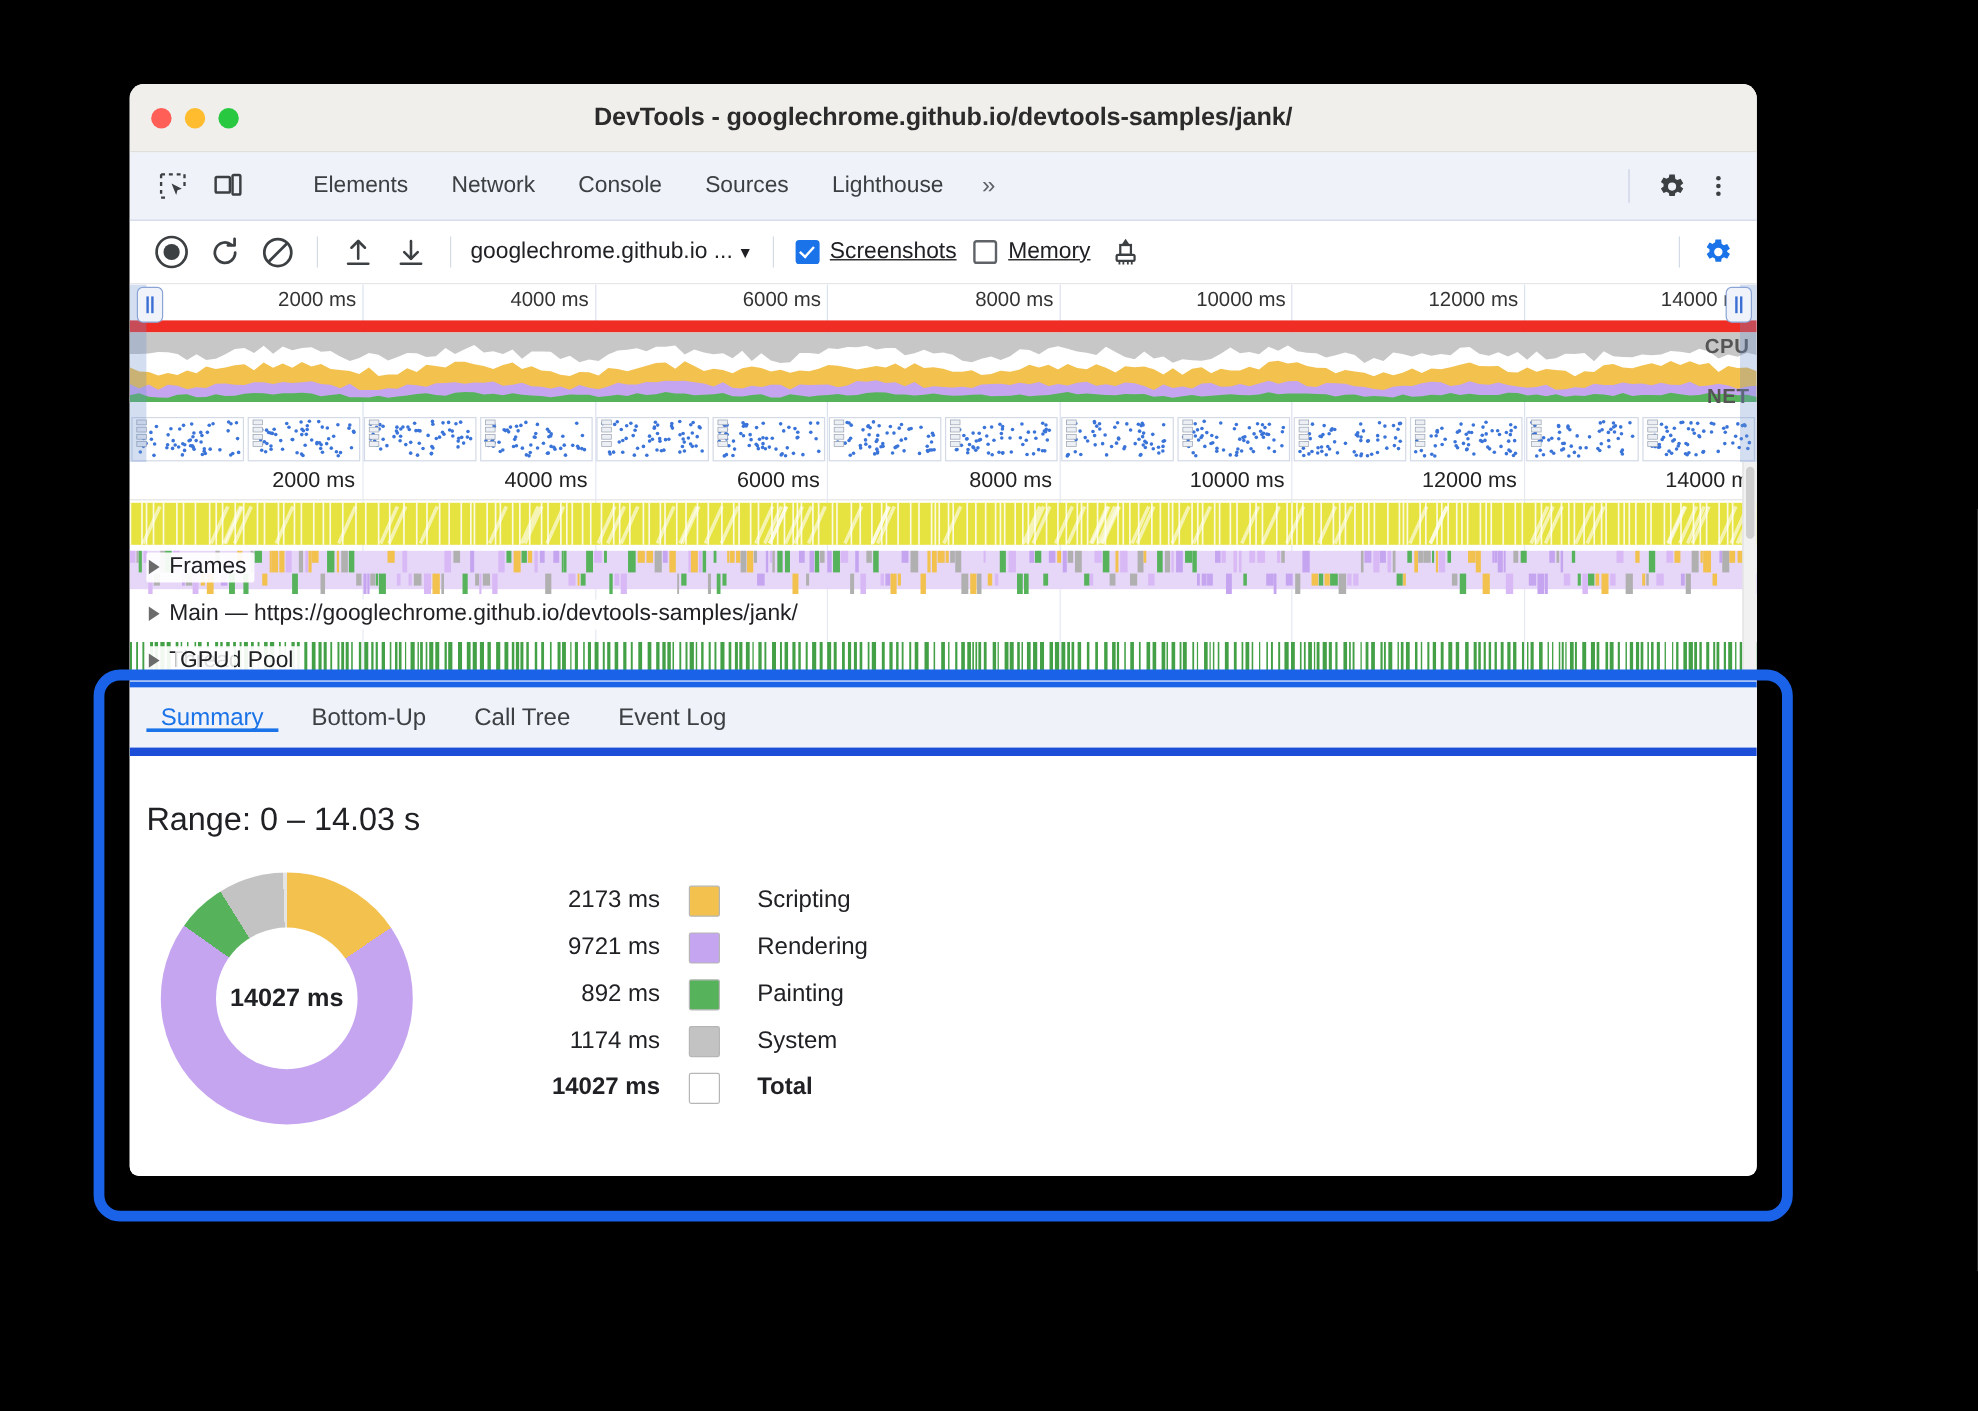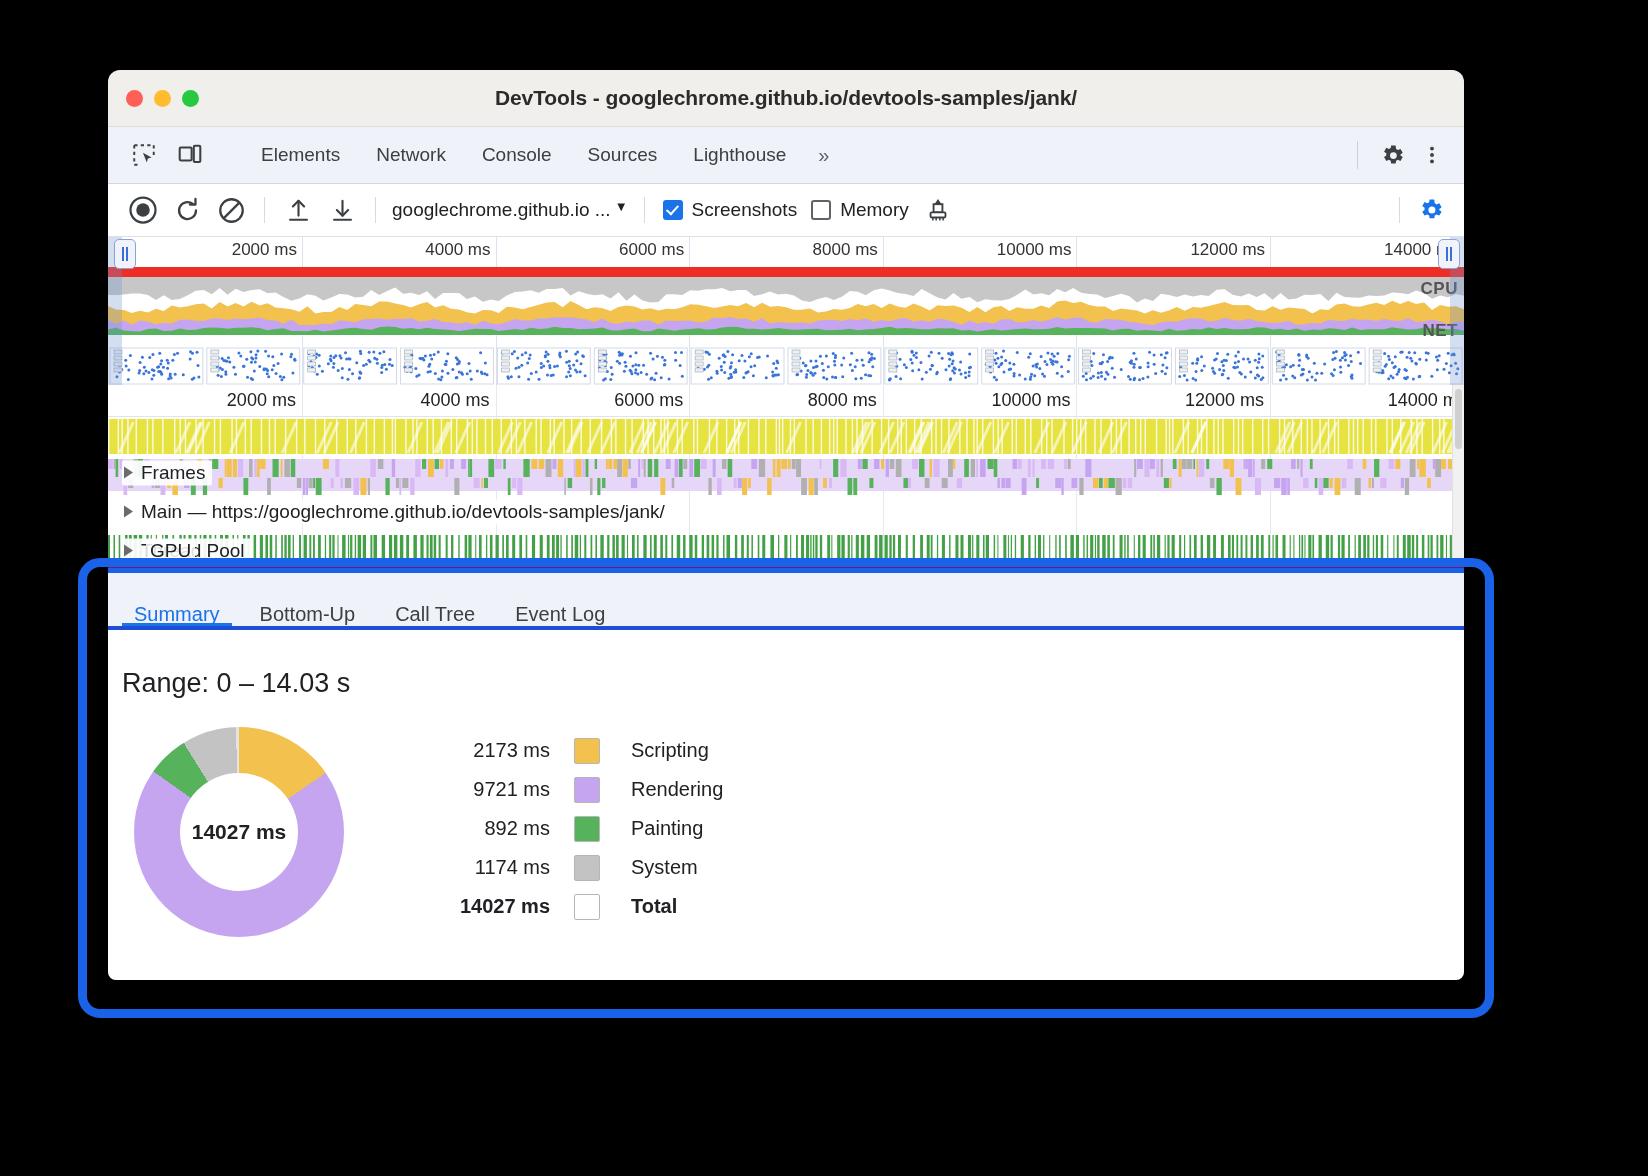--- a/index.html
+++ b/index.html
@@ -8,21 +8,21 @@
     background: #000000;
     font-family: "Liberation Sans", sans-serif;
     overflow: hidden;
   }
 
   
   .window {
     position: absolute;
     left: 108px; top: 70px;
     width: 1356px; height: 910px;
-    background: #701a75;
+    background: #ffffff;
     border-radius: 12px 12px 8px 8px;
     overflow: hidden;
   }
 
   
   .titlebar {
     height: 57px;
     background: #f0efeb;
     border-bottom: 1px solid #dcdcd8;
     display: flex; align-items: center;
@@ -79,27 +79,27 @@
     display: flex; align-items: center;
     padding: 0 12px 0 14px;
     gap: 2px;
   }
   .cap-icon {
     width: 42px; height: 42px;
     display: flex; align-items: center; justify-content: center;
   }
   .cap-div { width: 1px; height: 26px; background: #d4dae6; margin: 0 10px; }
   .url-select {
-    display: flex; gap: 2px;
+    display: flex; align-items: center; gap: 2px;
     font-size: 19px; color: #202124;
     padding: 0 4px;
     white-space: nowrap;
   }
   .caret { font-size: 13px; margin-left: 2px; }
-  .cbox-wrap { display: flex; align-items: center; gap: 9px; padding: 0 6px; }
+  .cbox-wrap { display: flex; align-items: center; gap: 9px; padding: 0 6px; text-decoration: underline; }
   .cbox {
     width: 20px; height: 20px; border-radius: 3px;
     border: 2px solid #5f6368; background: #fff;
     display: flex; align-items: center; justify-content: center;
   }
   .cbox.checked { background: #1a73e8; border-color: #1a73e8; }
   .cbox.checked::after {
     content: ""; width: 5px; height: 10px;
     border: solid #fff; border-width: 0 2.5px 2.5px 0;
     transform: rotate(42deg) translate(-1px,-1px);
@@ -188,22 +188,22 @@
 
   
   .drawer {
     position: absolute; left: 0; right: 0; bottom: 0;
     height: 412px;
     background: #fff;
     border-top: 5px solid #1a62e8;
   }
   .drawer-tabs {
     height: 57px; background: #eff2f9;
-    border-bottom: 4px solid #1d4ed8;
-    display: flex; align-items: flex-end; padding-left: 6px;
+    border-bottom: 7px solid #1d4ed8;
+    display: flex; align-items: center; padding-left: 6px;
   }
   .dtab {
     display: flex; align-items: center; padding: 0 20px;
     font-size: 20px; color: #3c4043; position: relative; white-space: nowrap;
   }
   .dtab.active { color: #1a73e8; }
   .dtab.active::after {
     content: ""; position: absolute; left: 8px; right: 8px; bottom: 0;
     height: 3px; background: #1a73e8;
   }

